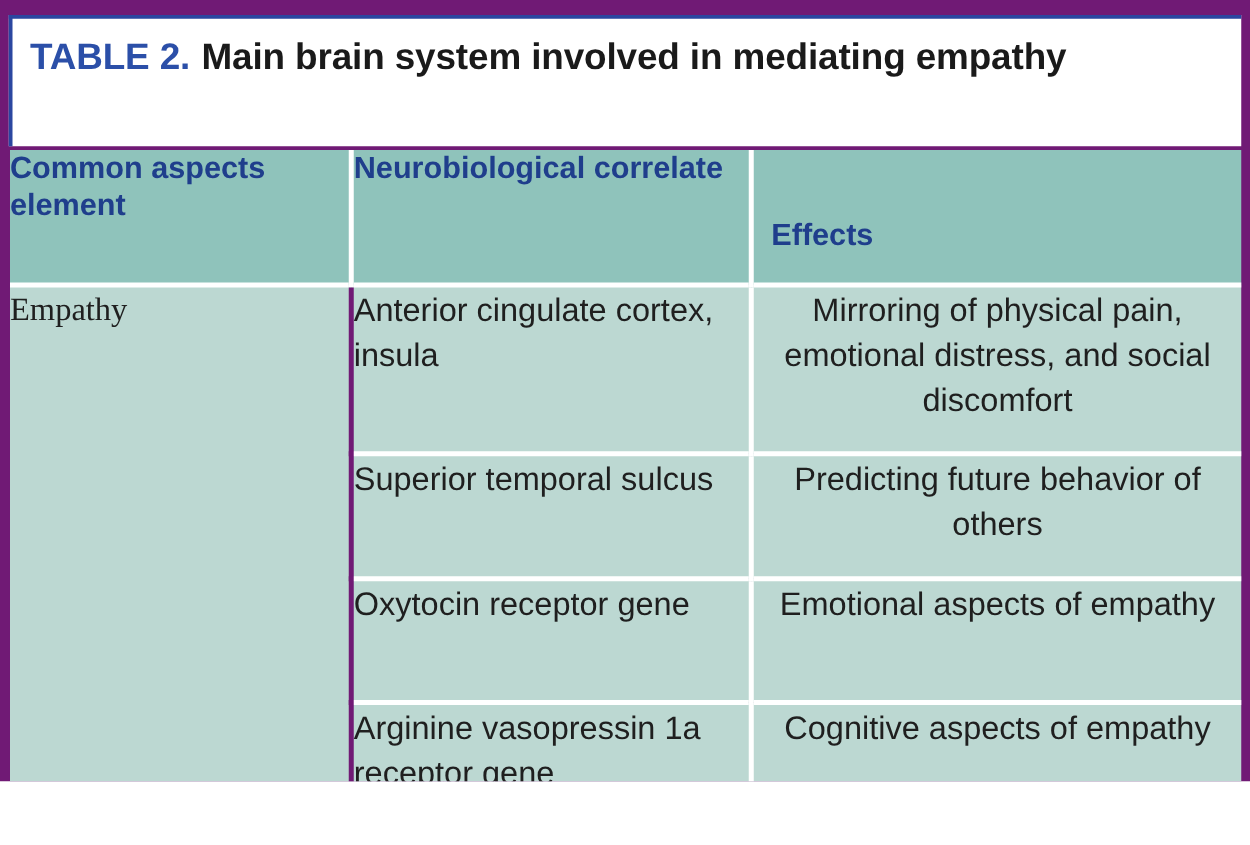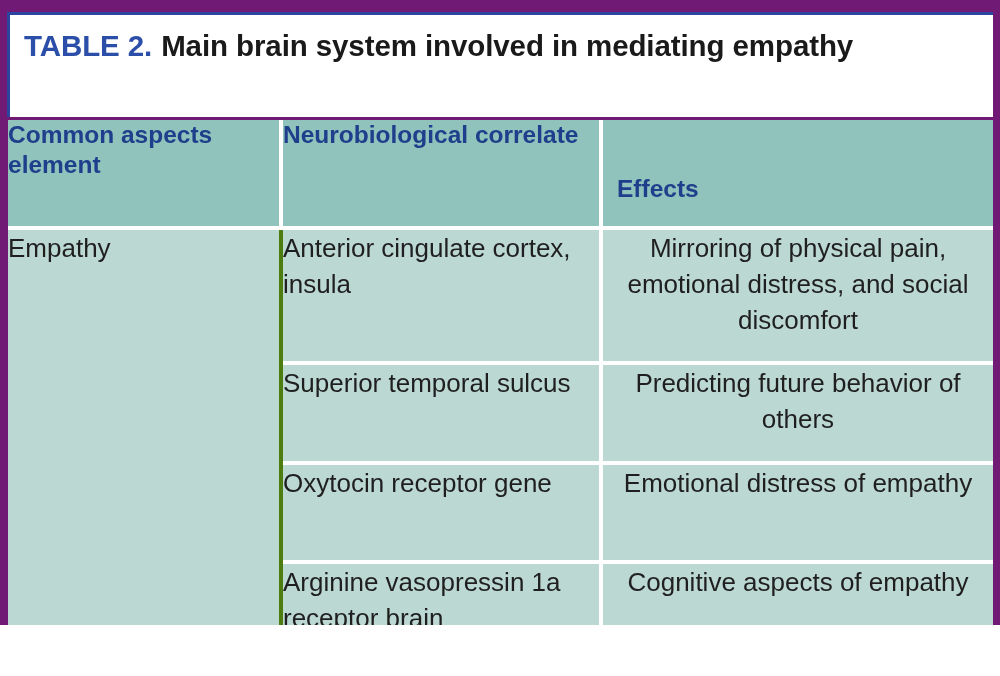--- a/index.html
+++ b/index.html
@@ -103,21 +103,22 @@
     padding: 16px 16px 16px 14px;
     border-top: 4px solid #ffffff;
     border-right: 4px solid #ffffff;
     vertical-align: top;
   }
   .bcell.last {
     border-right: none;
     text-align: center;
   }
   .bcell.rowspan-cell {
-    border-right: 4px solid #4d7c0f;
+    border-right: 4px solid #701a75;
+    font-family: Liberation Serif, serif;
   }
 
   .r1 { height: 135px; }
   .r2 { height: 100px; }
   .r3 { height: 99px; }
   .r4 { height: 105px; }
 </style>
 </head>
 <body>
 
@@ -145,22 +146,22 @@
         <td class="bcell rowspan-cell" rowspan="4">Empathy</td>
         <td class="bcell">Anterior cingulate cortex, insula</td>
         <td class="bcell last">Mirroring of physical pain, emotional distress, and social discomfort</td>
       </tr>
       <tr class="r2">
         <td class="bcell">Superior temporal sulcus</td>
         <td class="bcell last">Predicting future behavior of others</td>
       </tr>
       <tr class="r3">
         <td class="bcell">Oxytocin receptor gene</td>
-        <td class="bcell last">Emotional distress of empathy</td>
+        <td class="bcell last">Emotional aspects of empathy</td>
       </tr>
       <tr class="r4">
-        <td class="bcell">Arginine vasopressin 1a receptor brain</td>
+        <td class="bcell">Arginine vasopressin 1a receptor gene</td>
         <td class="bcell last">Cognitive aspects of empathy</td>
       </tr>
     </tbody>
   </table>
 
 </div>
 
 </body></html>

